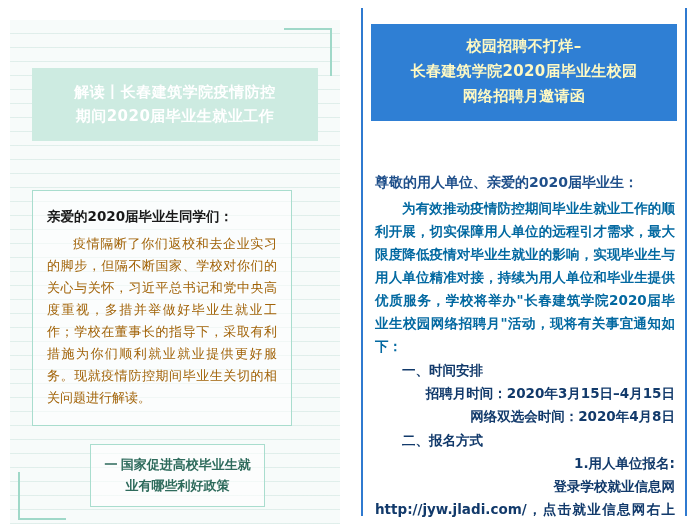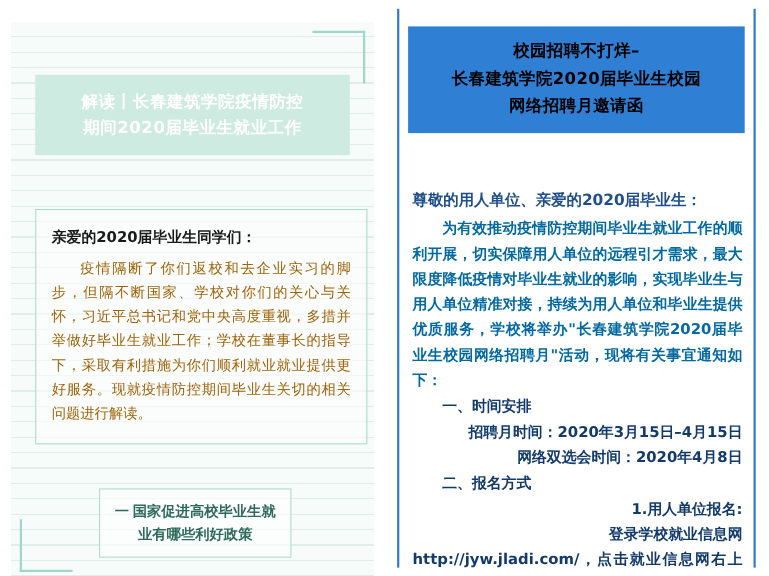--- a/index.html
+++ b/index.html
@@ -82,21 +82,21 @@
     color: #ffffff;
     font-size: 15px;
     font-weight: bold;
     line-height: 24px;
     letter-spacing: 0.5px;
   }
   .left-body-box {
     position: absolute;
     left: 22px;
     top: 170px;
-    width: 302px;
+    width: 260px;
     border: 1px solid #a9ddce;
     background: rgba(255,255,255,0.55);
     box-sizing: border-box;
     padding: 14px 14px 16px 14px;
   }
   .left-body-head {
     font-size: 13.5px;
     font-weight: bold;
     color: #1a1a1a;
     line-height: 22px;
@@ -152,21 +152,21 @@
     position: absolute;
     left: 22px;
     top: 24px;
     width: 306px;
     background: #2f7fd4;
     box-sizing: border-box;
     padding: 10px 8px 12px 8px;
     text-align: center;
   }
   .right-title-line {
-    color: #000000;
+    color: #fef9c3;
     font-size: 15px;
     font-weight: bold;
     line-height: 25px;
     letter-spacing: 0.3px;
   }
   .right-body {
     position: absolute;
     left: 26px;
     top: 170px;
     width: 300px;

